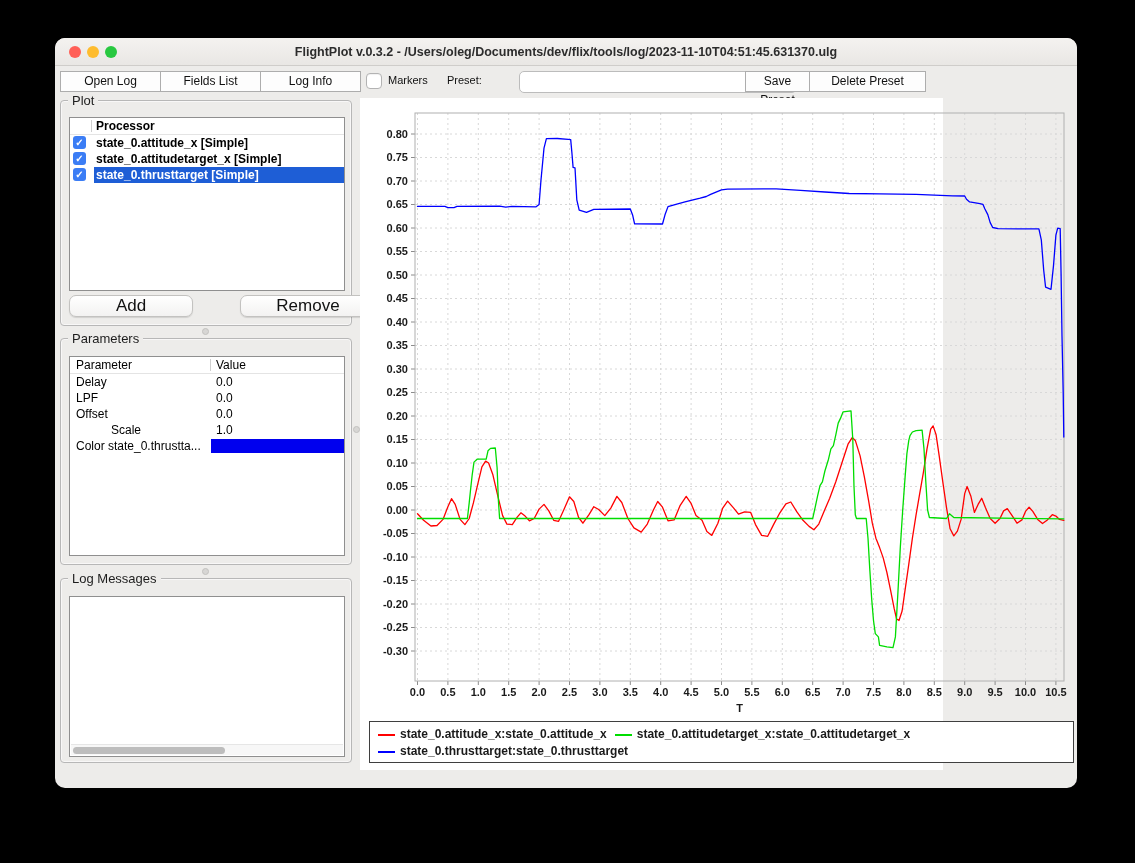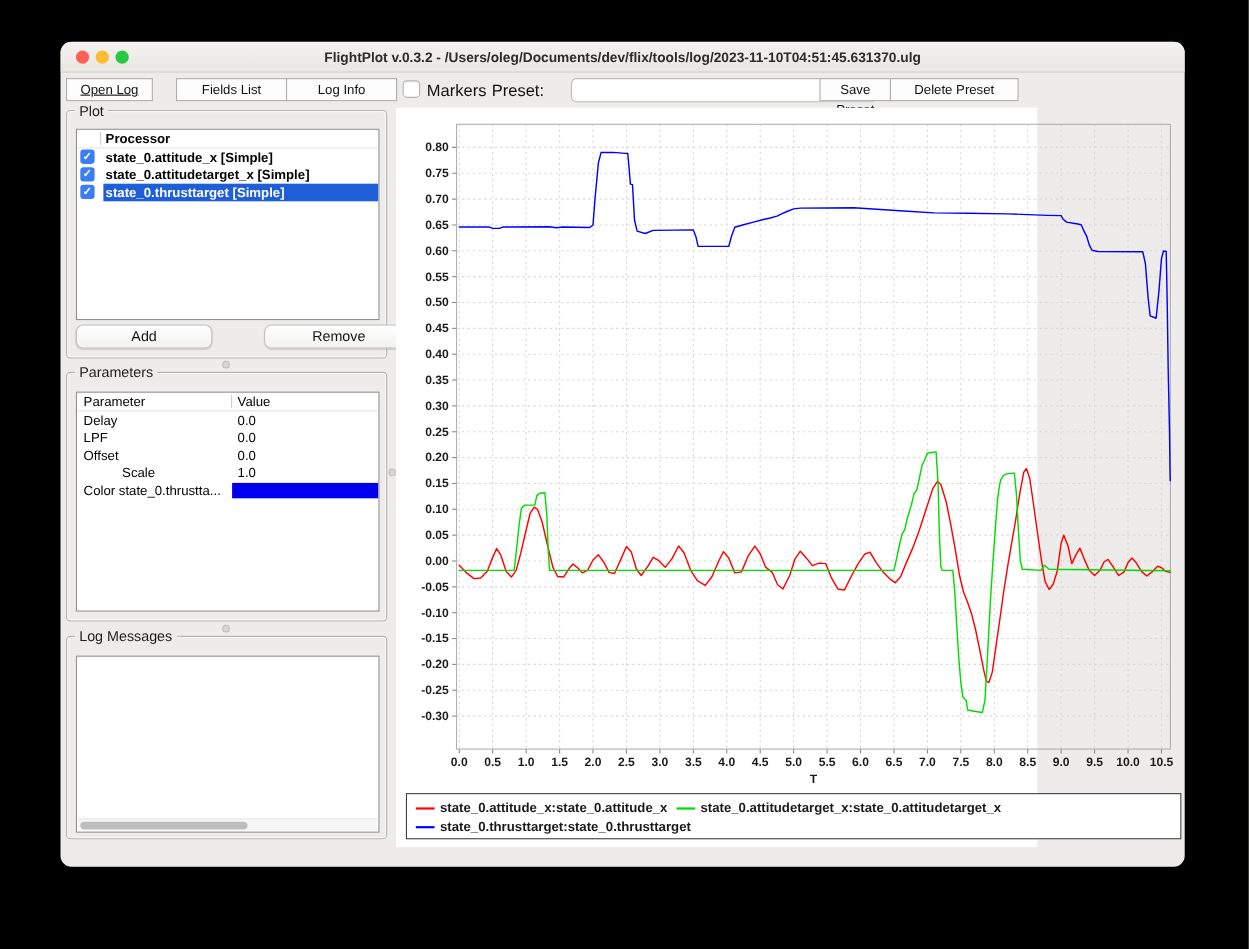--- a/index.html
+++ b/index.html
@@ -20,41 +20,41 @@
                 text-align:center; font-size:12.5px; font-weight:bold; color:#2c2c2c;
                 white-space:nowrap; overflow:hidden; }
 
   
   .tb-btn { position:absolute; top:33px; height:21px; background:#fdfdfd; border:1px solid #adadad;
             font-size:12px; color:#111; text-align:center; line-height:19px; }
   .combo { position:absolute; top:33px; height:22px; background:#fff; border:1px solid #bcbcbc; border-radius:5px; }
   .combo-stepper { position:absolute; right:3px; top:2px; width:14px; height:16px; }
   .check-box { position:absolute; width:16px; height:16px; background:#fff; border:1px solid #b3b3b3;
                border-radius:4px; box-shadow:inset 0 1px 1px rgba(0,0,0,.06); }
-  .tb-label { position:absolute; top:36px; font-size:15px; color:#111; }
+  .tb-label { position:absolute; top:36px; font-size:11px; color:#111; }
 
   
   .groupbox { position:absolute; left:5px; width:292px; border:1px solid #b7b7b7; border-radius:4px;
               box-shadow:inset 0 0 0 1px rgba(255,255,255,.6); }
   .groupbox > .gb-title { position:absolute; top:-8px; left:7px; background:#edecea; padding:0 4px;
                           font-size:13px; color:#1d1d1d; line-height:15px; }
 
   .table { position:absolute; background:#fff; border:1px solid #8f8f8f; font-size:12px; color:#000; overflow:hidden; }
   .thead { position:relative; height:17px; line-height:17px; border-bottom:1px solid #e4e4e4; white-space:nowrap; }
   .th { position:absolute; top:0; }
   .vsep { position:absolute; top:2px; bottom:2px; width:1px; background:#cfcfcf; }
   .trow { position:relative; height:16px; line-height:16px; white-space:nowrap; }
   .row-label { position:absolute; left:24px; right:0; top:0; bottom:0; padding-left:2px; }
   .trow.selected .row-label { background:#1e5ed6; color:#fff; }
   .cb { position:absolute; left:3px; top:1px; width:13px; height:13px; border-radius:3px;
         background:#3b7df5; color:#fff; font-size:10px; line-height:13px; text-align:center; }
 
   .mac-btn { position:absolute; height:22px; background:linear-gradient(#ffffff,#f3f2f1);
              border:1px solid #c3c2c0; border-radius:7px; box-shadow:0 1px 1px rgba(0,0,0,.12);
-             font-size:13px; color:#111; text-align:center; line-height:20px; }
+             font-size:17px; color:#111; text-align:center; line-height:20px; }
 
   .split-dot { position:absolute; width:7px; height:7px; border-radius:50%; background:#d7d6d4; border:1px solid #c2c1bf; }
 
   
   .chart-panel { position:absolute; left:305px; top:60px; width:583px; height:672px; background:#fff;font-weight:bold; }
   svg text { font-family:"Liberation Sans", sans-serif; }
   .grid { stroke:#d8d8d8; stroke-dasharray:2 3; stroke-width:1; }
   .tickmark { stroke:#8c8c8c; stroke-width:1; }
   .plotborder { fill:none; stroke:#b0b0b0; stroke-width:1; }
   .ylab { font-size:11px; fill:#1a1a1a; text-anchor:end; }
@@ -77,21 +77,21 @@
 
 <div class="window">
 
   <div class="titlebar">
     <span class="traffic tl-close"></span>
     <span class="traffic tl-min"></span>
     <span class="traffic tl-zoom"></span>
     <div class="title-text">FlightPlot v.0.3.2 - /Users/oleg/Documents/dev/flix/tools/log/2023-11-10T04:51:45.631370.ulg</div>
   </div>
 
-  <div class="tb-btn" style="left:5px; width:79px;text-decoration:underline;">Open Log</div>
+  <div class="tb-btn" style="left:5px; width:101px;">Open Log</div>
   <div class="tb-btn" style="left:105px; width:101px;">Fields List</div>
   <div class="tb-btn" style="left:205px; width:101px;">Log Info</div>
 
   <div class="check-box" style="left:311px; top:35px;"></div>
   <div class="tb-label" style="left:333px;">Markers</div>
   <div class="tb-label" style="left:392px;">Preset:</div>
 
   <div class="combo" style="left:464px; width:278px;">
     <span style="position:absolute; left:6px; top:3px; font-size:12px; color:#111;"></span>
     <span class="combo-stepper">

